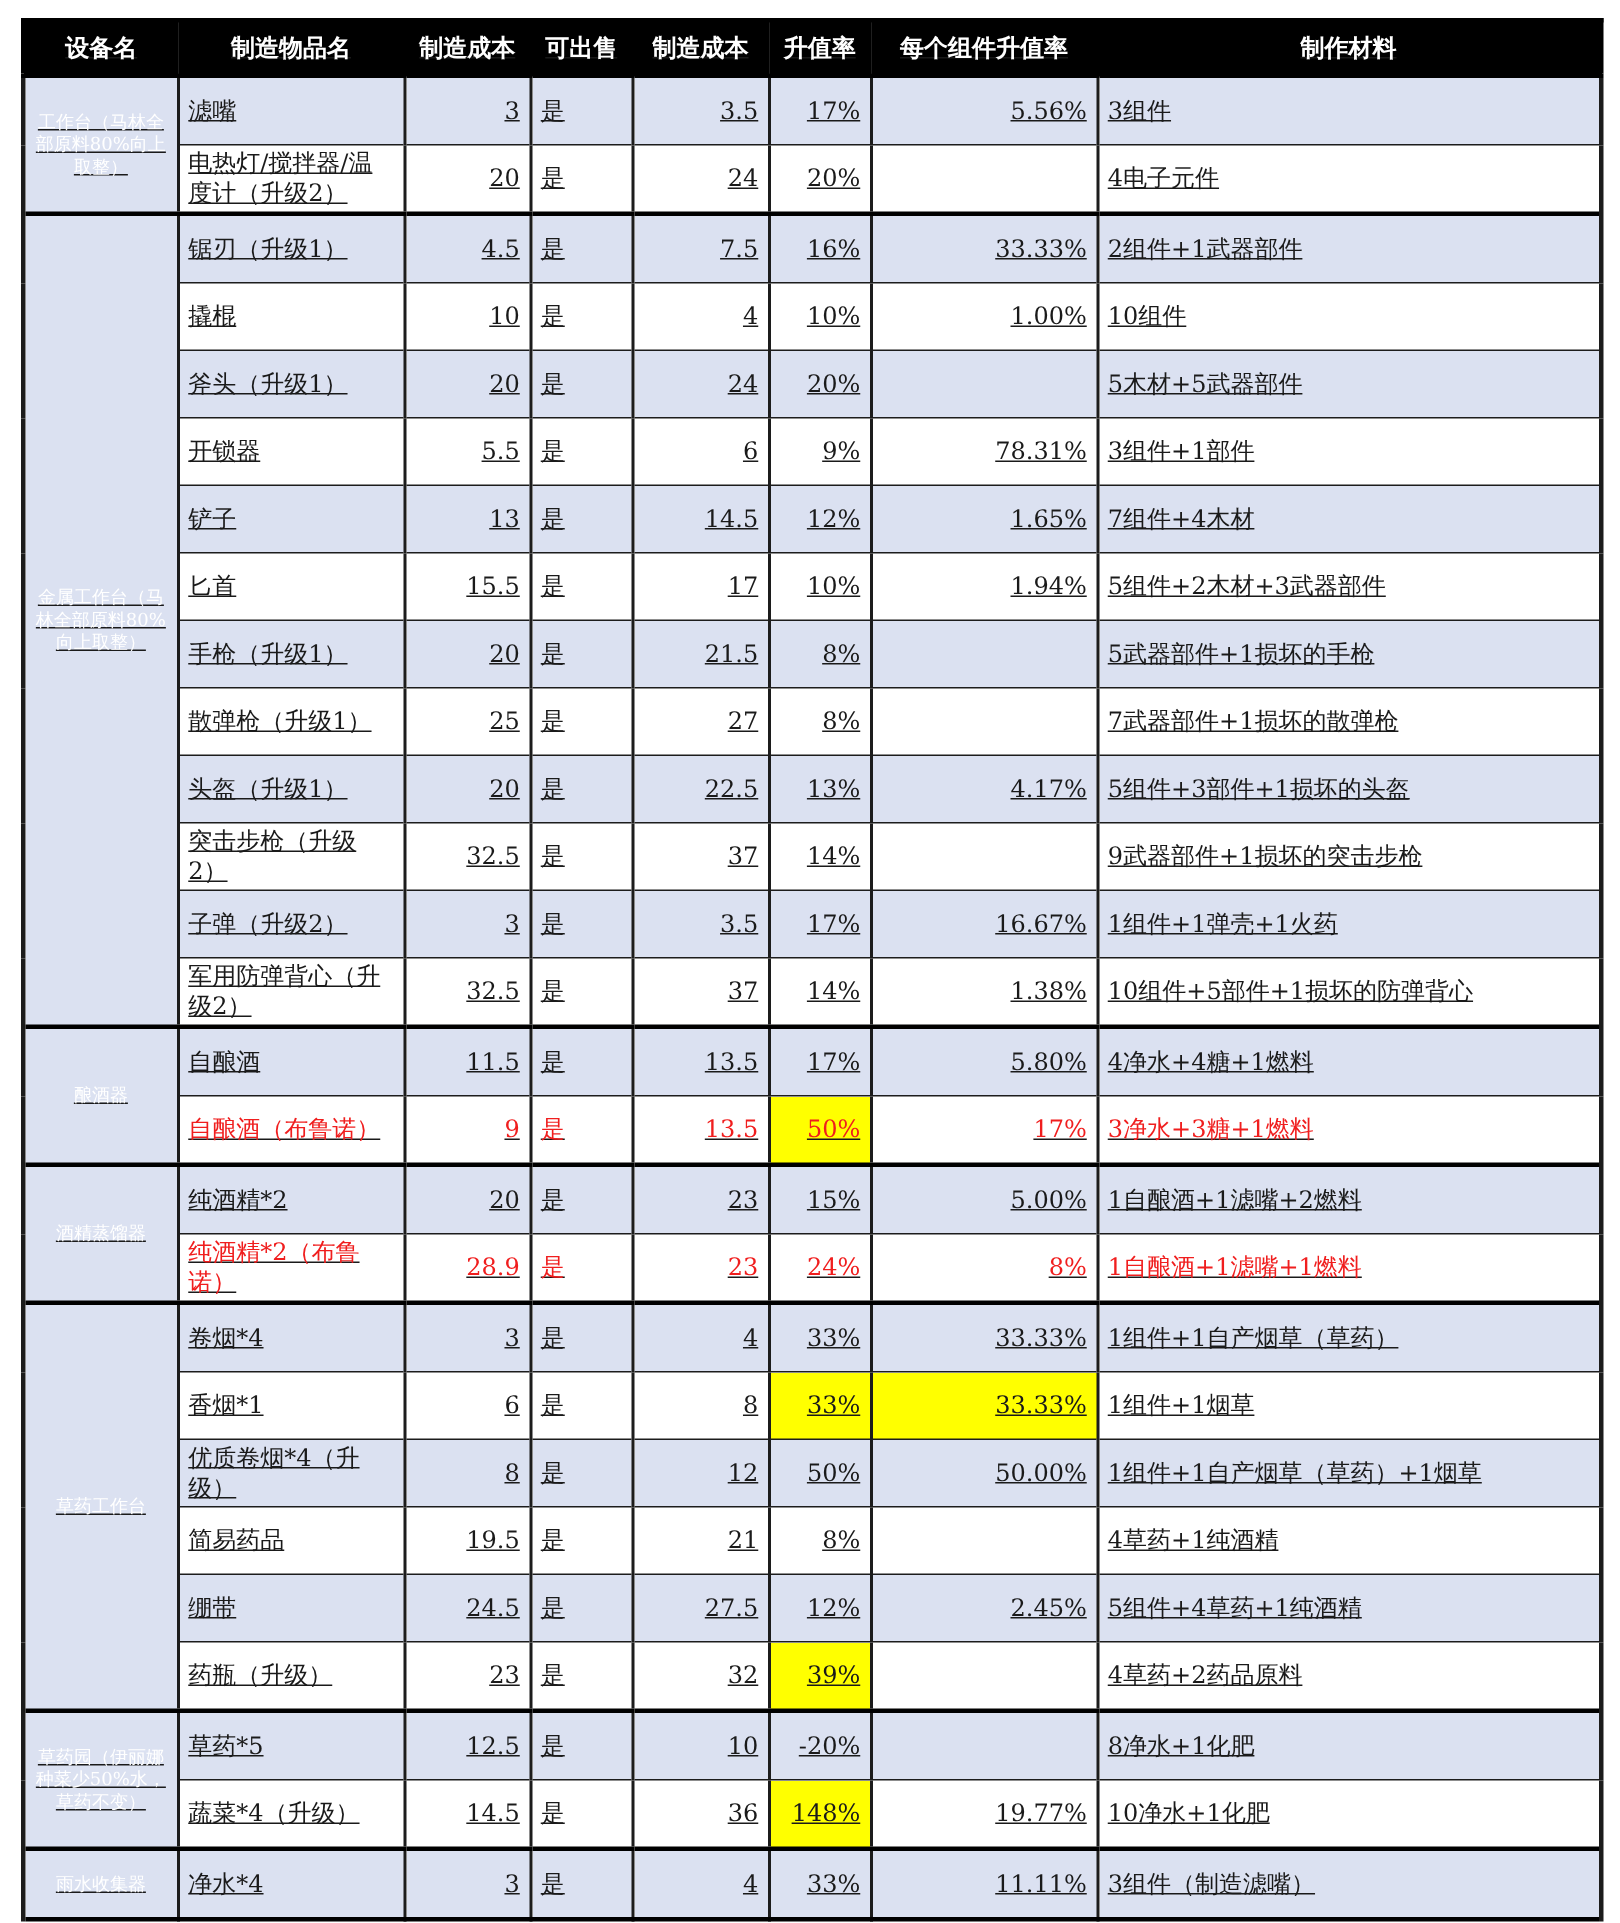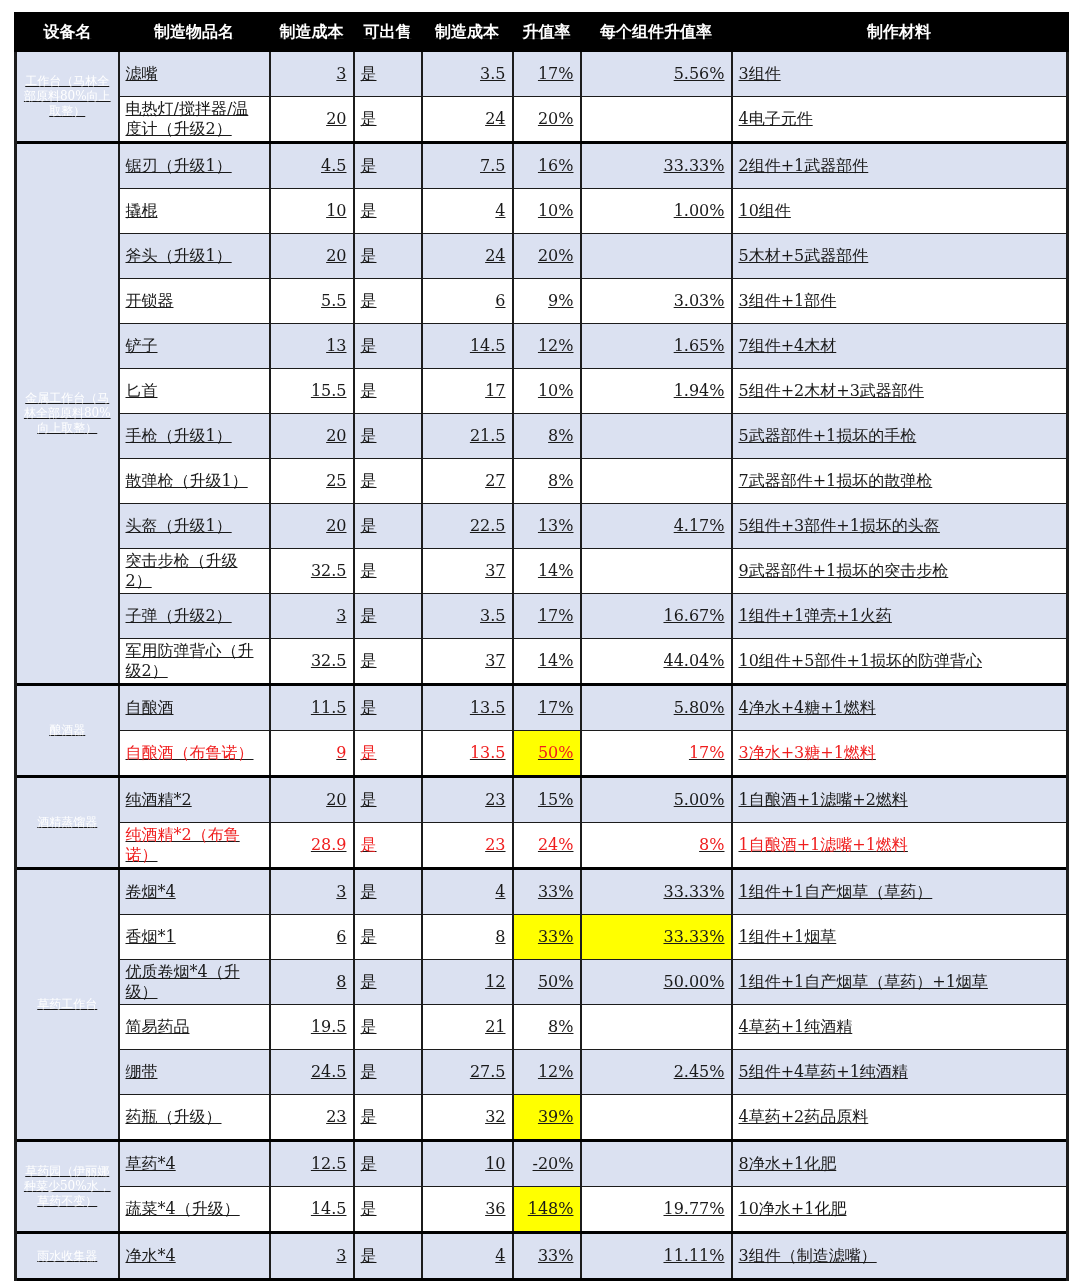--- a/index.html
+++ b/index.html
@@ -119,21 +119,21 @@
           <td class="num">20%</td>
           <td class="num"></td>
           <td class="left mats">5木材+5武器部件</td>
         </tr>
         <tr class="">
           <td class="left">开锁器</td>
           <td class="num">5.5</td>
           <td class="left">是</td>
           <td class="num">6</td>
           <td class="num">9%</td>
-          <td class="num">3.03%</td>
+          <td class="num">78.31%</td>
           <td class="left mats">3组件+1部件</td>
         </tr>
         <tr class="blue">
           <td class="left">铲子</td>
           <td class="num">13</td>
           <td class="left">是</td>
           <td class="num">14.5</td>
           <td class="num">12%</td>
           <td class="num">1.65%</td>
           <td class="left mats">7组件+4木材</td>
@@ -191,21 +191,21 @@
           <td class="num">17%</td>
           <td class="num">16.67%</td>
           <td class="left mats">1组件+1弹壳+1火药</td>
         </tr>
         <tr class="">
           <td class="left">军用防弹背心（升级2）</td>
           <td class="num">32.5</td>
           <td class="left">是</td>
           <td class="num">37</td>
           <td class="num">14%</td>
-          <td class="num">44.04%</td>
+          <td class="num">1.38%</td>
           <td class="left mats">10组件+5部件+1损坏的防弹背心</td>
         </tr>
         <tr class="blue gstart">
           <td rowspan="2" class="dev dev-green">酿酒器</td>
           <td class="left">自酿酒</td>
           <td class="num">11.5</td>
           <td class="left">是</td>
           <td class="num">13.5</td>
           <td class="num">17%</td>
           <td class="num">5.80%</td>
@@ -289,21 +289,21 @@
           <td class="left">药瓶（升级）</td>
           <td class="num">23</td>
           <td class="left">是</td>
           <td class="num">32</td>
           <td class="num hl">39%</td>
           <td class="num"></td>
           <td class="left mats">4草药+2药品原料</td>
         </tr>
         <tr class="blue gstart">
           <td rowspan="2" class="dev dev-magenta">草药园（伊丽娜种菜少50%水，草药不变）</td>
-          <td class="left">草药*4</td>
+          <td class="left">草药*5</td>
           <td class="num">12.5</td>
           <td class="left">是</td>
           <td class="num">10</td>
           <td class="num hl">-20%</td>
           <td class="num"></td>
           <td class="left mats">8净水+1化肥</td>
         </tr>
         <tr class="">
           <td class="left">蔬菜*4（升级）</td>
           <td class="num">14.5</td>

